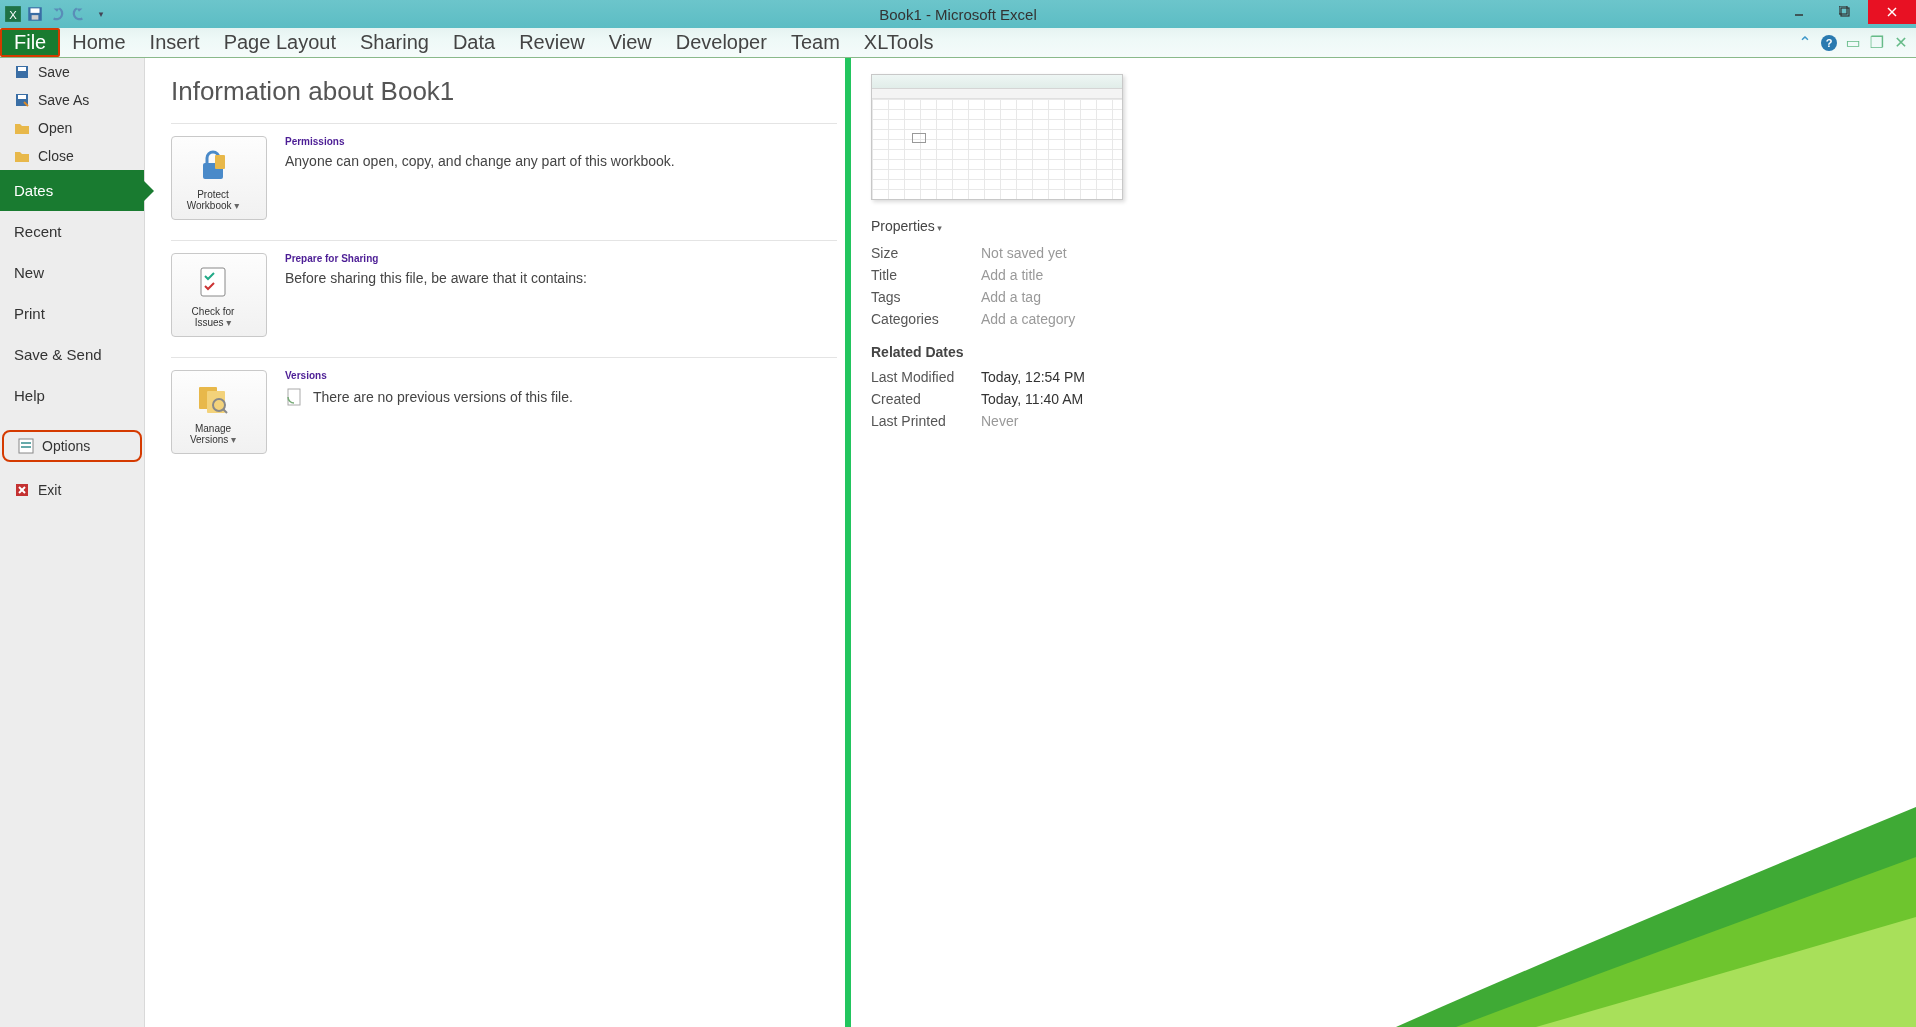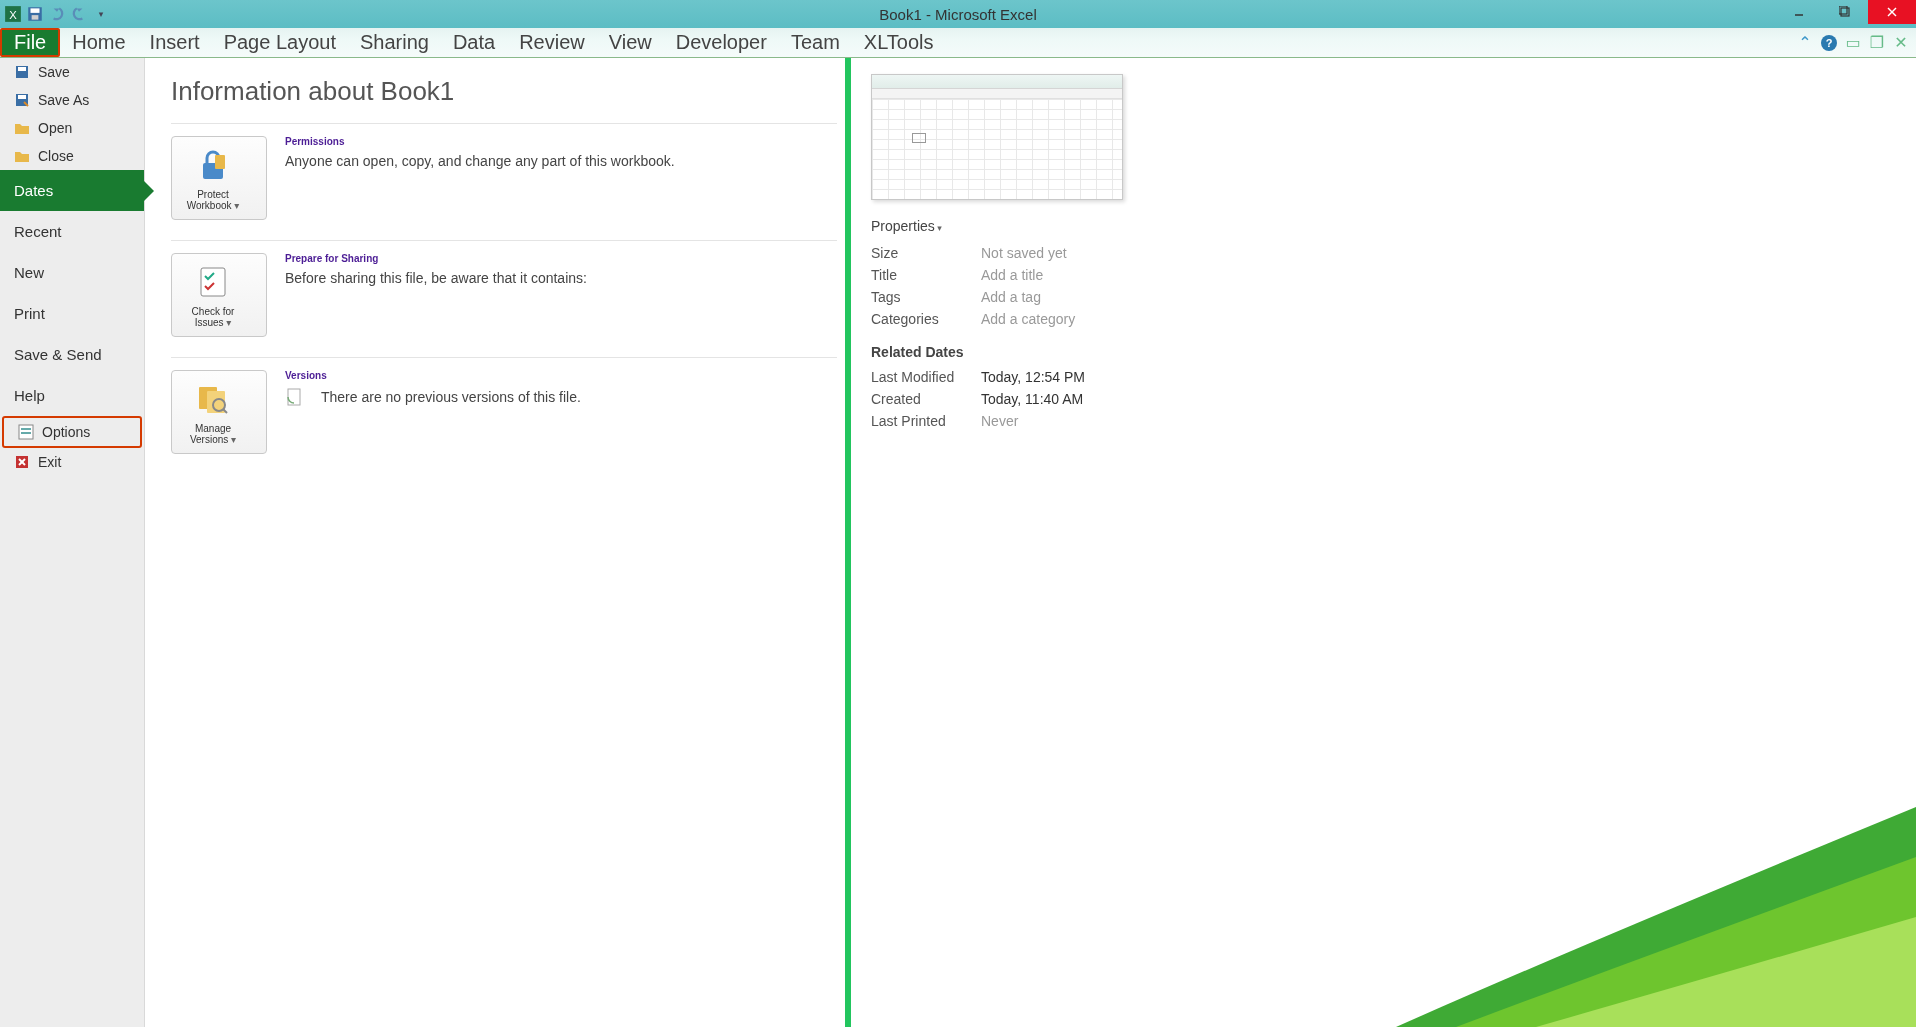--- a/index.html
+++ b/index.html
@@ -58,22 +58,22 @@
   .side-item .sicon { width:16px; height:16px; display:inline-flex; align-items:center; justify-content:center;}
   .side-item.big { padding: 12px 10px 12px 14px; font-size: 15px; }
   .side-item.selected {
     background:#197b30; color:#fff; position:relative;
   }
   .side-item.selected::after {
     content:""; position:absolute; right:-10px; top:50%; transform:translateY(-50%);
     border-left:10px solid #197b30; border-top:10px solid transparent; border-bottom:10px solid transparent;
   }
   .side-item.options-highlight {
-    border: 2px solid #d53a00; border-radius:3px;
-    margin: 0 2px;
+    border: 2px solid #d53a00; border-radius:8px;
+    margin: 14px 2px;
   }
 
   .content { flex:1; position:relative; display:flex; }
   .content-left { flex: 0 0 700px; padding: 18px 8px 0 26px; }
   .content-left h1 { font-size: 26px; font-weight: 400; color:#555; margin-bottom:16px; border: none; }
   .section { border-top: 1px solid #e4e4e4; padding: 12px 0 20px 0; display:flex; gap: 18px; }
   .big-btn {
     width: 96px; border:1px solid #c9c9c9; border-radius:4px;
     background: linear-gradient(to bottom, #fdfdfd, #f1f1f1);
     display:flex; flex-direction:column; align-items:center; justify-content:center;
@@ -83,21 +83,21 @@
   .big-btn .bicon { width:36px; height:36px; display:flex; align-items:center; justify-content:center; }
   .big-btn .caret::after { content:" \25BE"; font-size:10px; color:#666; }
   .section-body { flex:1; }
   .section-body h3 { font-size:10px; font-weight:700; color:#4c1d95; margin-bottom:6px; }
   .section-body p { font-size:14px; color:#444; margin-bottom:4px; }
   .section-body ul { list-style:none; margin-top:2px; }
   .section-body li { font-size:14px; color:#444; padding:3px 0 3px 30px; position:relative;}
   .section-body li::before {
     content:""; position:absolute; left:8px; top:8px; width:8px; height:8px; background:#bfbfbf;
   }
-  .version-row { display:flex; align-items:center; gap:16px; }
+  .version-row { display:flex; align-items:center; gap:8px; }
   .vicon { width:20px; height:20px; display:inline-flex; }
 
   .content-right {
     width: 400px; border-left:6px solid #22c55e;
     padding: 16px 20px 0 20px;
     margin-right: auto;
     position: relative;
   }
   .thumb {
     width: 252px; height: 126px; border:1px solid #c8c8c8; background:#fff;

